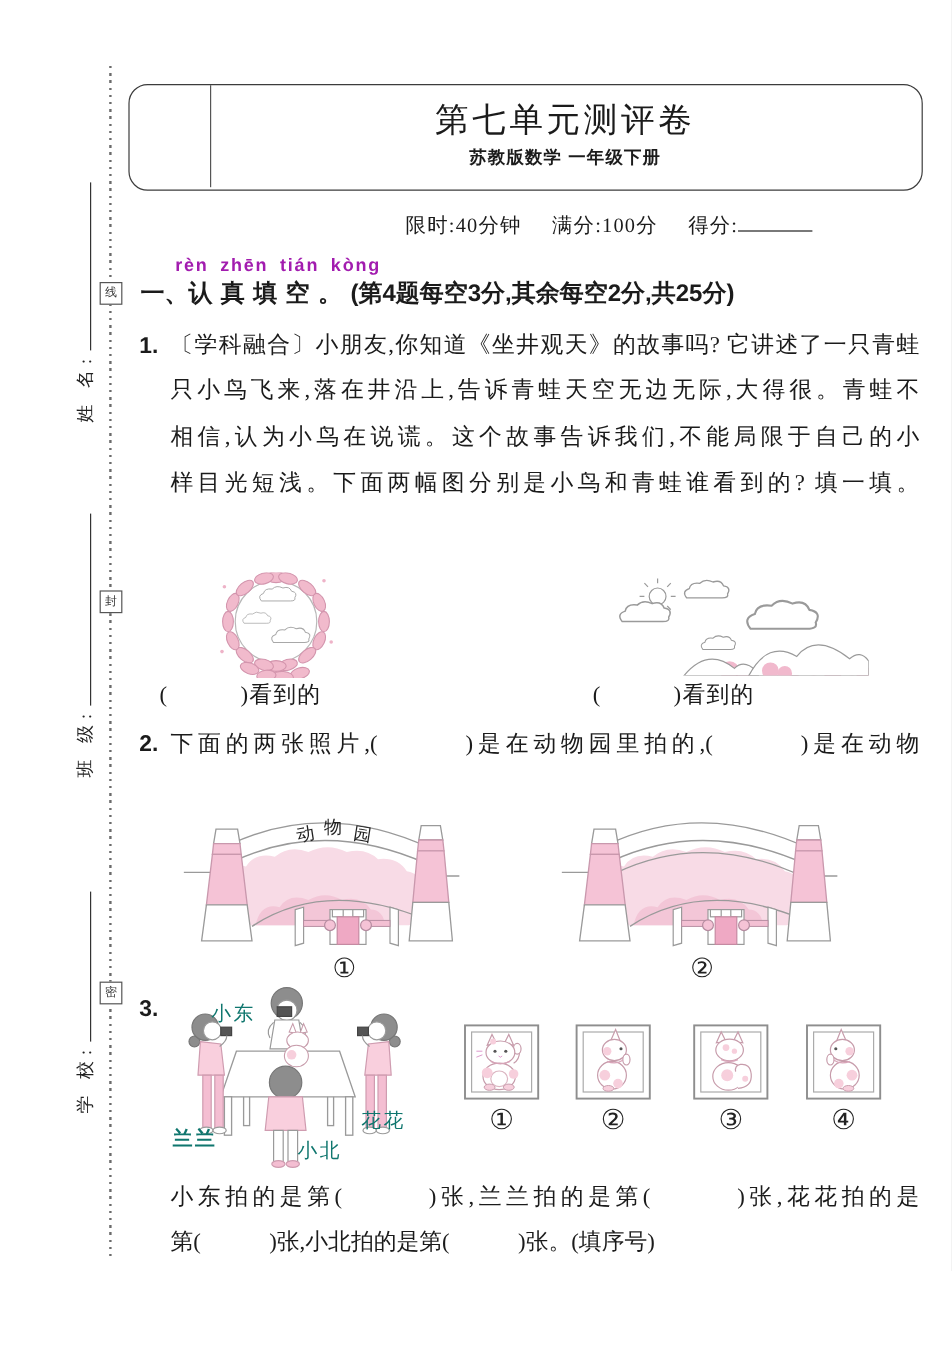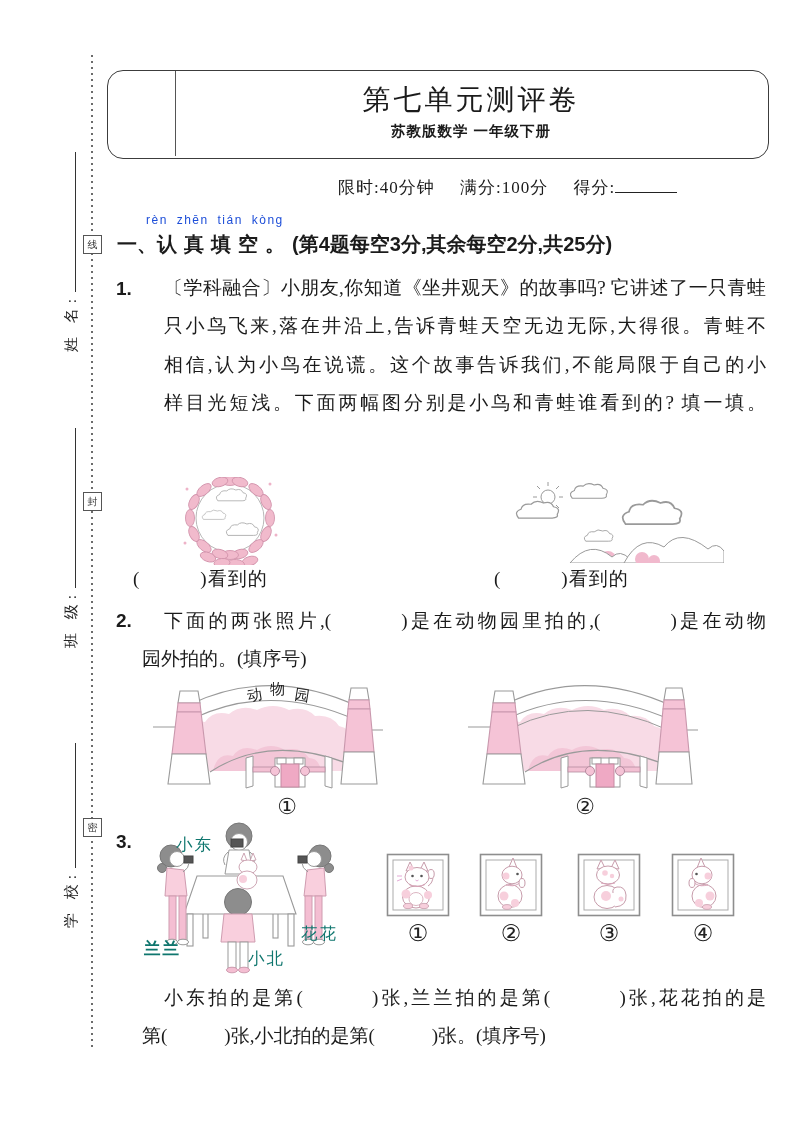--- a/index.html
+++ b/index.html
@@ -22,29 +22,29 @@
   .title{left:175px;top:81px;width:592px;text-align:center;
     font-family:"Liberation Sans","DejaVu Sans",sans-serif;font-weight:normal;font-size:28px;letter-spacing:3px;}
   .subtitle{left:175px;top:122px;width:592px;text-align:center;
     font-family:"Liberation Sans","DejaVu Sans",sans-serif;font-weight:bold;font-size:14.5px;letter-spacing:1px;}
   .inforow{left:338px;top:176px;font-size:17px;letter-spacing:1px;}
   .inforow .gap{display:inline-block;width:20px;}
   .scoreblank{display:inline-block;width:62px;height:16px;border-bottom:1.5px solid #222;}
 
   
   .pinyin{left:146px;top:213px;font-family:"Liberation Sans","DejaVu Sans",sans-serif;
-    font-size:12px;color:#1d4ed8;letter-spacing:1.5px;word-spacing:4px;}
+    font-size:15px;color:#a21caf;letter-spacing:1.5px;word-spacing:4px;font-weight:bold;}
   .sechead{left:117px;top:231px;font-family:"Liberation Sans","DejaVu Sans",sans-serif;
     font-weight:bold;font-size:20px;}
   .sechead .sp{letter-spacing:7px;}
 
   
   .qnum{font-family:"Liberation Sans","DejaVu Sans",sans-serif;font-weight:bold;font-size:19px;}
   .qblock{width:624px;font-size:19px;}
-  .qline{height:38.4px;line-height:38.4px;text-align:justify;text-align-last:justify;margin-left:22px;}
+  .qline{height:38.4px;line-height:38.4px;text-align:justify;text-align-last:justify;}
   .qline-plain{height:38.4px;line-height:38.4px;}
   .caption{font-size:19px;letter-spacing:1px;}
   .circled{font-size:22px;text-align:center;color:#222;}
   .circled-lg{font-size:23px;text-align:center;color:#222;}
   .kidname{font-size:16.5px;letter-spacing:2px;color:#0f766e;}
   svg{display:block;}
 </style>
 </head>
 <body>
 
@@ -155,21 +155,20 @@
         <circle cx="142" cy="84" r="6"></circle>
     </g>
   </svg>
 
   <div class="abs caption" style="left:133px;top:566px;">(　　　)看到的</div>
   <div class="abs caption" style="left:494px;top:566px;">(　　　)看到的</div>
 
   <div class="abs qnum" style="left:116px;top:610px;">2.</div>
   <div class="abs qblock" style="left:142px;top:602px;">
     <div class="qline">下面的两张照片,(　　　)是在动物园里拍的,(　　　)是在动物</div>
-    <div class="qline-plain">园外拍的。(填序号)</div>
   </div>
 
   <svg class="abs" style="left:153px;top:674px;" width="230" height="118" viewBox="0 0 230 118">
     <path d="M0,53 H27 M203,56 H230" stroke="#9a9a9a" stroke-width="1.1" fill="none"></path>
     <path fill="#f8dbe6" d="M28,97 L28,62 Q36,44 52,48 Q60,36 76,40 Q88,30 104,36 Q120,28 136,36 Q152,32 162,42 Q178,40 186,52 Q198,54 200,66 L200,97 Z"></path>
     <path fill="#f3c6d7" d="M60,97 Q64,78 80,82 Q88,70 104,76 Q118,68 132,76 Q148,72 156,84 Q166,84 168,97 Z"></path>
     <path d="M57,98 Q118,58 201,92" stroke="#9a9a9a" stroke-width="1.1" fill="none"></path>
     <path d="M38,30 Q118,-8 206,33 L203,46 Q118,8 41,44 Z" fill="#fff" stroke="#9a9a9a" stroke-width="1.2"></path>
     <g font-family="'Liberation Serif','DejaVu Serif',serif" font-size="15" fill="#222">
       <text x="95" y="27" transform="rotate(-9 95 27)">动</text>

